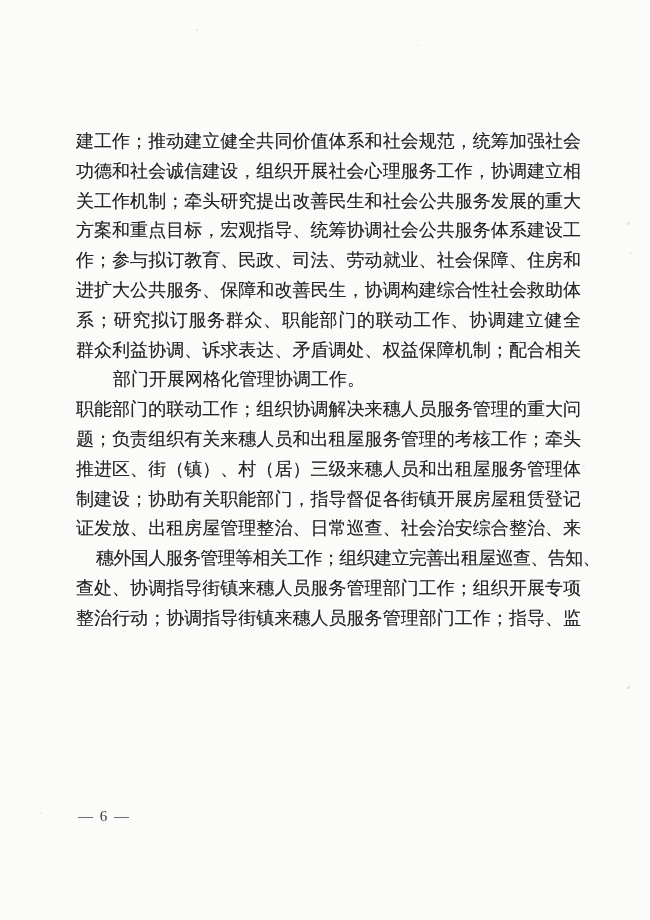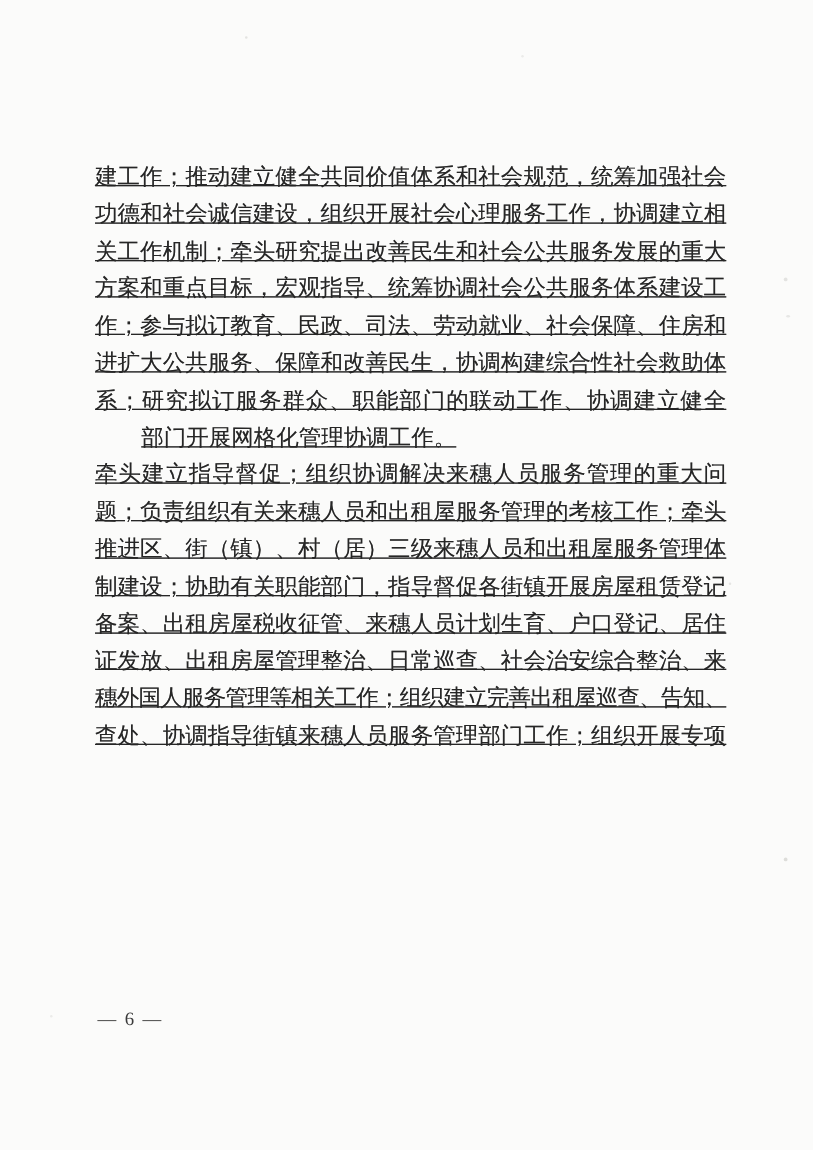--- a/index.html
+++ b/index.html
@@ -25,26 +25,25 @@
     color:var(--ink);
   }
   .line{
     font-size:18px;
     line-height:29.8px;
     height:29.8px;
     white-space:nowrap;
     text-align:justify;
     text-align-last:justify;
     text-shadow:0 0 0.4px rgba(20,20,20,0.45);
-    text-decoration:underline;
   }
   .line.end{ text-align-last:left;margin-left:37px; }
   .line.head{ text-indent:2em; text-align-last:left; }
   .line.para{ text-indent:2em; }
-  .line.tight{ letter-spacing:-0.62px; }
+  .line.tight{ letter-spacing:-0.62px;margin-left:20px; }
   .footer{
     position:absolute;
     left:78px;top:806px;
     font-size:15px;
     line-height:20px;
     letter-spacing:1.5px;
     color:var(--footer-ink);
   }
   .speck{
     position:absolute;
@@ -65,29 +64,30 @@
 
 <div class="page">
   <div class="doc-body">
       <div class="line justify">建工作；推动建立健全共同价值体系和社会规范，统筹加强社会</div>
       <div class="line justify">功德和社会诚信建设，组织开展社会心理服务工作，协调建立相</div>
       <div class="line justify">关工作机制；牵头研究提出改善民生和社会公共服务发展的重大</div>
       <div class="line justify">方案和重点目标，宏观指导、统筹协调社会公共服务体系建设工</div>
       <div class="line justify">作；参与拟订教育、民政、司法、劳动就业、社会保障、住房和</div>
       <div class="line justify">进扩大公共服务、保障和改善民生，协调构建综合性社会救助体</div>
       <div class="line justify">系；研究拟订服务群众、职能部门的联动工作、协调建立健全</div>
+      <div class="line justify">群众利益协调、诉求表达、矛盾调处、权益保障机制；配合相关</div>
       <div class="line end">部门开展网格化管理协调工作。</div>
-      <div class="line justify">牵头建立指导督促；组织协调解决来穗人员服务管理的重大问</div>
+      <div class="line justify">职能部门的联动工作；组织协调解决来穗人员服务管理的重大问</div>
       <div class="line justify">题；负责组织有关来穗人员和出租屋服务管理的考核工作；牵头</div>
       <div class="line justify">推进区、街（镇）、村（居）三级来穗人员和出租屋服务管理体</div>
       <div class="line justify">制建设；协助有关职能部门，指导督促各街镇开展房屋租赁登记</div>
-      <div class="line justify">备案、出租房屋税收征管、来穗人员计划生育、户口登记、居住</div>
       <div class="line justify">证发放、出租房屋管理整治、日常巡查、社会治安综合整治、来</div>
       <div class="line tight">穗外国人服务管理等相关工作；组织建立完善出租屋巡查、告知、</div>
       <div class="line justify">查处、协调指导街镇来穗人员服务管理部门工作；组织开展专项</div>
+      <div class="line justify">整治行动；协调指导街镇来穗人员服务管理部门工作；指导、监</div>
     </div>
   <div class="footer">— 6 —</div>
   <div class="speck s1"></div>
   <div class="speck s2"></div>
   <div class="speck s3"></div>
   <div class="speck s4"></div>
   <div class="speck s5"></div>
   <div class="speck s6"></div>
   <div class="speck s7"></div>
 </div>

